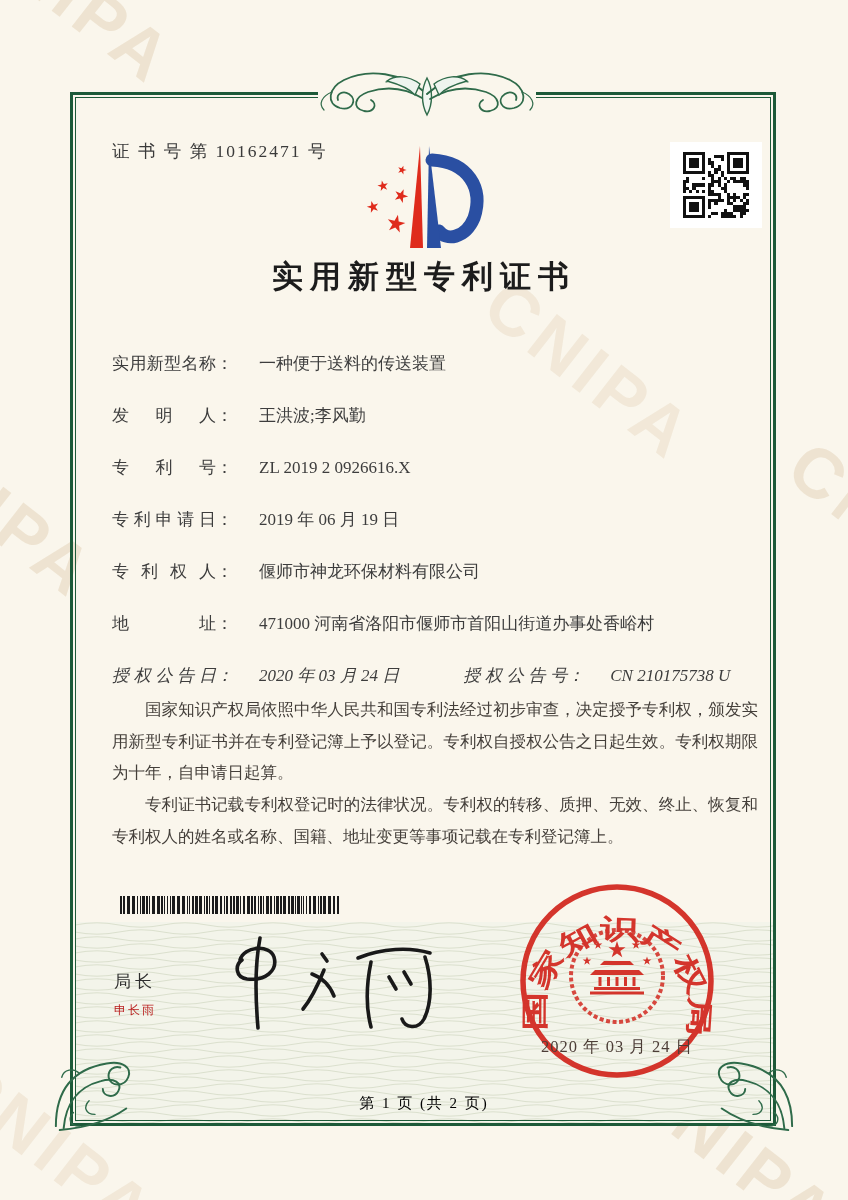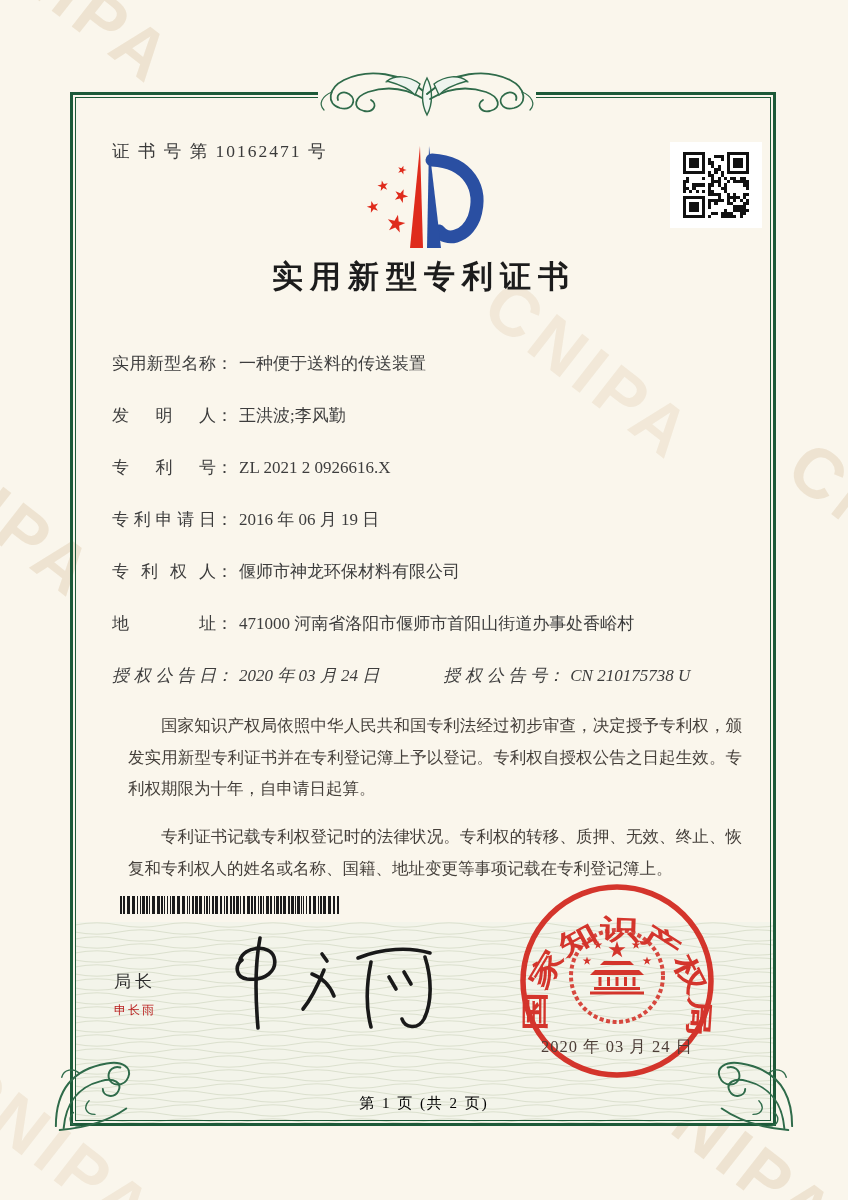--- a/index.html
+++ b/index.html
@@ -31,27 +31,27 @@
   .qr-box{position:absolute;left:670px;top:142px;width:92px;height:86px;background:#ffffff;
           display:flex;align-items:center;justify-content:center;}
 
   .title{position:absolute;left:0;top:256px;width:848px;text-align:center;
          font-size:31px;font-weight:bold;color:#1c1c1c;letter-spacing:7px;}
 
   .fields{position:absolute;left:112px;top:352px;width:648px;}
   .row{height:29px;margin-bottom:23px;font-size:17px;color:#3d3d3d;display:flex;align-items:baseline;}
   .lab{display:inline-block;width:104px;text-align:justify;text-align-last:justify;flex:none;}
   .colon{flex:none;margin-right:6px;}
-  .val{white-space:nowrap;}
+  .val{white-space:nowrap;margin-left:20px;}
   .pair{display:flex;align-items:center;font-style:italic;}
   .gap{width:64px;flex:none;}
 
   .paras{position:absolute;left:112px;top:694px;width:646px;font-size:16.5px;line-height:1.92;
          color:#443f3a;text-align:justify;}
-  .paras p{margin:16px;text-indent:2em;}
+  .paras p{margin:0;text-indent:2em;}
 
   .barcode{position:absolute;left:120px;top:896px;}
 
   .director-title{position:absolute;left:114px;top:970px;font-size:17px;color:#2e2e2e;letter-spacing:4px;}
   .director-name{position:absolute;left:114px;top:1002px;font-size:12px;color:#b91c1c;letter-spacing:2px;}
   .sig{position:absolute;left:224px;top:932px;}
 
   .seal{position:absolute;left:516px;top:880px;width:202px;height:202px;opacity:.93;}
 
   .page-info{position:absolute;left:0;top:1094px;width:848px;text-align:center;
@@ -424,26 +424,26 @@
         <span class="val">一种便于送料的传送装置</span>
       </div>
       <div class="row">
         <span class="lab">发明人</span>
           <span class="colon">：</span>
         <span class="val">王洪波;李风勤</span>
       </div>
       <div class="row">
         <span class="lab">专利号</span>
           <span class="colon">：</span>
-        <span class="val">ZL 2021 2 0926616.X</span>
+        <span class="val">ZL 2019 2 0926616.X</span>
       </div>
       <div class="row">
         <span class="lab">专利申请日</span>
           <span class="colon">：</span>
-        <span class="val">2016 年 06 月 19 日</span>
+        <span class="val">2019 年 06 月 19 日</span>
       </div>
       <div class="row">
         <span class="lab">专利权人</span>
           <span class="colon">：</span>
         <span class="val">偃师市神龙环保材料有限公司</span>
       </div>
       <div class="row">
         <span class="lab">地址</span>
           <span class="colon">：</span>
         <span class="val">471000 河南省洛阳市偃师市首阳山街道办事处香峪村</span>

